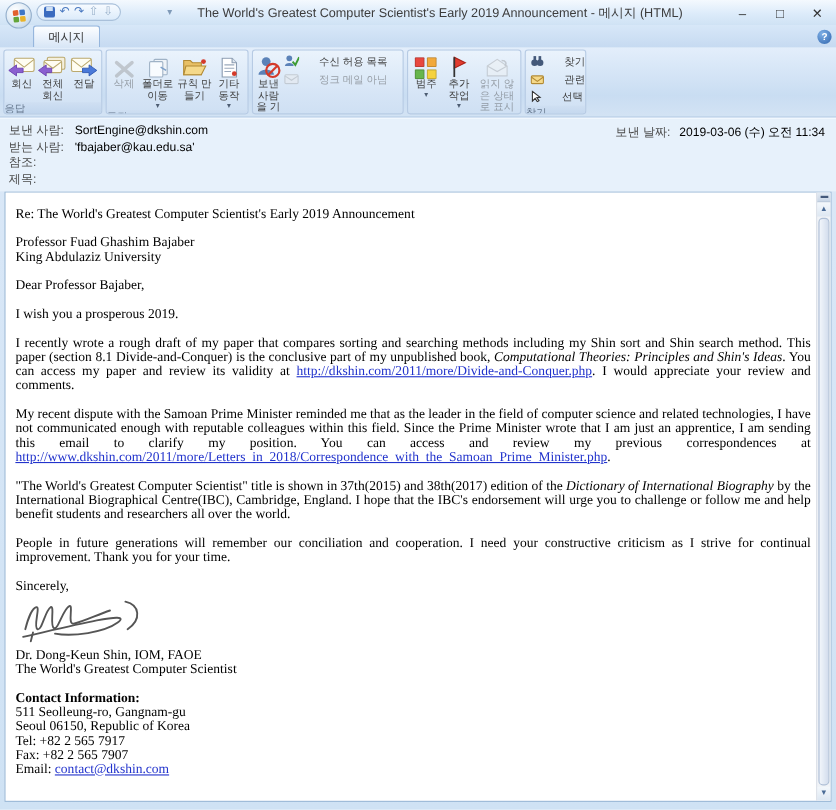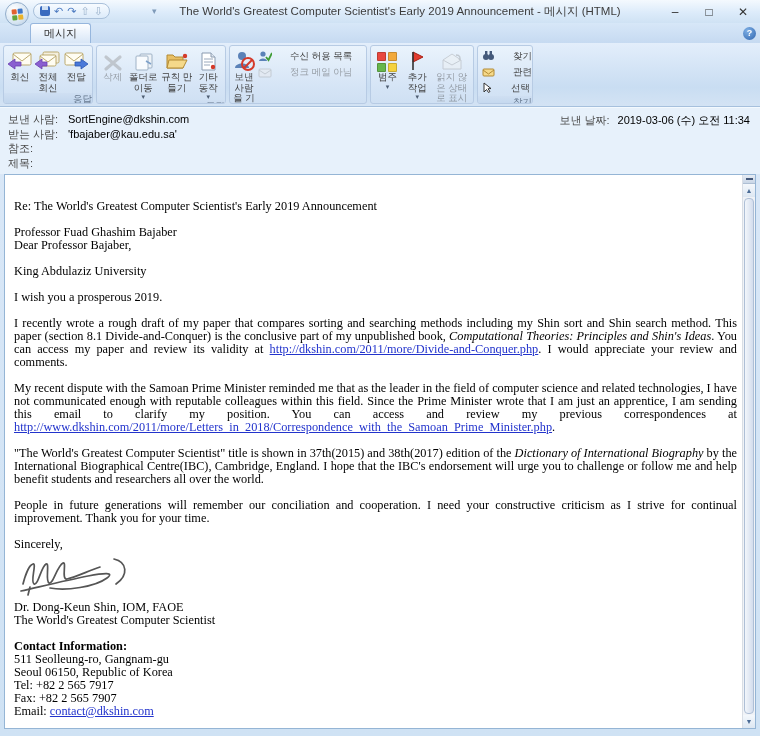--- a/index.html
+++ b/index.html
@@ -40,21 +40,21 @@
              background:radial-gradient(circle at 35% 30%, #7fb0e6, #2f64ad); color:#fff;
              font-size:9px; font-weight:bold; text-align:center; line-height:13px; }
 
   
   .ribbon { height:64px; display:flex; align-items:stretch; gap:3px; padding:2px 3px 2px 3px;
             background:linear-gradient(#e3eefb,#c9ddf2 70%,#d3e3f4); border-bottom:1px solid #a6c0dd; }
   .rgroup { display:flex; flex-direction:column; border:1px solid #b7cbe4; border-radius:3px;
             background:linear-gradient(#eaf3fc,#d6e5f6 68%,#cfe0f3); overflow:hidden; }
   .rbody { flex:1; display:flex; align-items:stretch; padding:1px 2px 0 2px; }
   .rlabel { height:13px; font-size:9.5px; color:#66788e; display:flex; align-items:center;
-            justify-content:flex-end; gap:5px; background:linear-gradient(#cfdff2,#bdd3ec); }
+            justify-content:flex-start; gap:5px; background:linear-gradient(#cfdff2,#bdd3ec); }
   .bigbtn { display:flex; flex-direction:column; align-items:center; justify-content:flex-start;
             font-size:9.5px; color:#3f3f3f; text-align:center; line-height:1.12; padding-top:2px;
             border-radius:3px; }
   .bigbtn .ic { height:23px; display:flex; align-items:flex-end; justify-content:center; }
   .smallbtn { display:flex; align-items:center; gap:18px; font-size:9.5px; color:#3f3f3f;
               height:15px; padding:0 2px; white-space:nowrap; }
   .stackcol { display:flex; flex-direction:column; gap:1px; padding-top:2px; }
   .disabled { opacity:.45; filter:grayscale(.9); }
   .caret { font-size:7px; color:#4d5d72; line-height:1; }
 
@@ -64,21 +64,21 @@
   .hrow { display:flex; margin-bottom:2.5px; line-height:12px; }
   .hlabel { width:60px; color:#4a4a4a; flex:none; }
   .hvalue { color:#000; }
   .sentdate { position:absolute; right:10px; top:5px; display:flex; }
   .sentdate .hlabel { width:auto; margin-right:8px; }
 
   
   .bodywrap { flex:1; margin:0 4px 7px 4px; background:#fff; border:1px solid #95b5d5;
               display:flex; overflow:hidden; }
   .mailbody { flex:1; padding:13px 5px 0 9px; font-family:"Liberation Serif", serif;
-              font-size:12.3px; line-height:13px; color:#000; overflow:hidden;margin-top:12px; }
+              font-size:12.3px; line-height:13px; color:#000; overflow:hidden; }
   .mailbody p { margin:0 0 13px 0; text-align:justify; }
   .mailbody p.noj { text-align:left; }
   .lnk { color:#2233cc; text-decoration:underline; cursor:pointer; }
   .sigsvg { display:block; margin:2px 0 4px 2px; }
   .contact-head { font-weight:bold; }
 
   
   .scrollbar { width:13px; flex:none; display:flex; flex-direction:column;
                background:#eef1f5; border-left:1px solid #d9dee5; }
   .sb-split { height:9px; display:flex; align-items:center; justify-content:center;
@@ -362,22 +362,22 @@
     <div class="sentdate">
       <span class="hlabel">보낸 날짜:</span>
       <span class="hvalue">2019-03-06 (수) 오전 11:34</span>
     </div>
   </div>
 
   <div class="bodywrap">
     <div class="mailbody">
       <p class="noj">Re: The World's Greatest Computer Scientist's Early 2019 Announcement</p>
       <p class="noj" style="margin-bottom:0">Professor Fuad Ghashim Bajaber</p>
+      <p class="noj">King Abdulaziz University</p>
       <p class="noj">Dear Professor Bajaber,</p>
-      <p class="noj">King Abdulaziz University</p>
       <p class="noj">I wish you a prosperous 2019.</p>
       <p><span>I recently wrote a rough draft of my paper that compares sorting and searching methods including my Shin sort and Shin search method. This paper (section 8.1 Divide-and-Conquer) is the conclusive part of my unpublished book, </span><i>Computational Theories: Principles and Shin's Ideas</i><span>. You can access my paper and review its validity at </span><span class="lnk">http://dkshin.com/2011/more/Divide-and-Conquer.php</span><span>. I would appreciate your review and comments.</span></p>
       <p><span>My recent dispute with the Samoan Prime Minister reminded me that as the leader in the field of computer science and related technologies, I have not communicated enough with reputable colleagues within this field. Since the Prime Minister wrote that I am just an apprentice, I am sending this email to clarify my position. You can access and review my previous correspondences at </span><span class="lnk">http://www.dkshin.com/2011/more/Letters_in_2018/Correspondence_with_the_Samoan_Prime_Minister.php</span><span>.</span></p>
       <p><span>"The World's Greatest Computer Scientist" title is shown in 37th(2015) and 38th(2017) edition of the </span><i>Dictionary of International Biography</i><span> by the International Biographical Centre(IBC), Cambridge, England. I hope that the IBC's endorsement will urge you to challenge or follow me and help benefit students and researchers all over the world.</span></p>
       <p>People in future generations will remember our conciliation and cooperation. I need your constructive criticism as I strive for continual improvement. Thank you for your time.</p>
       <p class="noj" style="margin-bottom:2px">Sincerely,</p>
       <svg class="sigsvg" width="128" height="44" viewBox="0 0 128 44">
         <g stroke="#555" stroke-width="1.7" fill="none" stroke-linecap="round">
           <path d="M7 31 C9 23 13 12 17 11 C21 10 14 29 18 31 C22 33 25 14 30 11 C34 9 29 28 33 30 C37 32 41 13 47 10 C51 8 45 27 51 26 C60 24 72 18 84 14"></path>
           <path d="M5 38 C27 33 52 27 72 23 C88 20 99 19 91 25 C79 34 50 38 34 35"></path>

